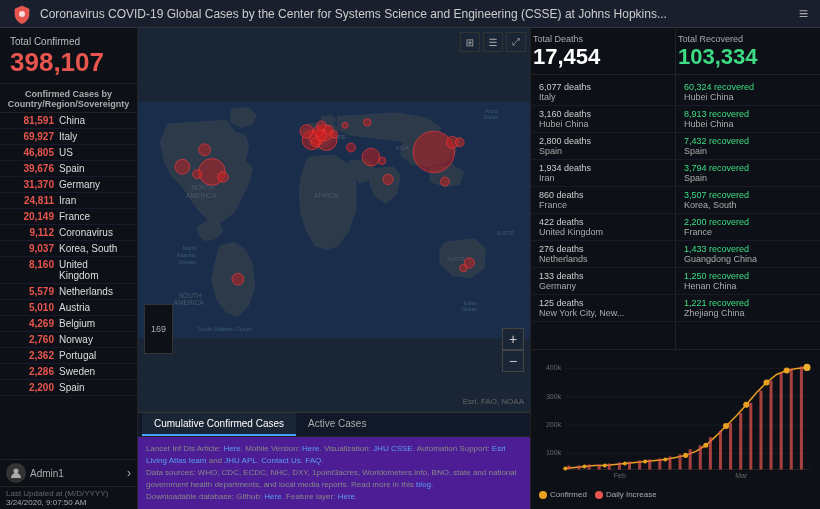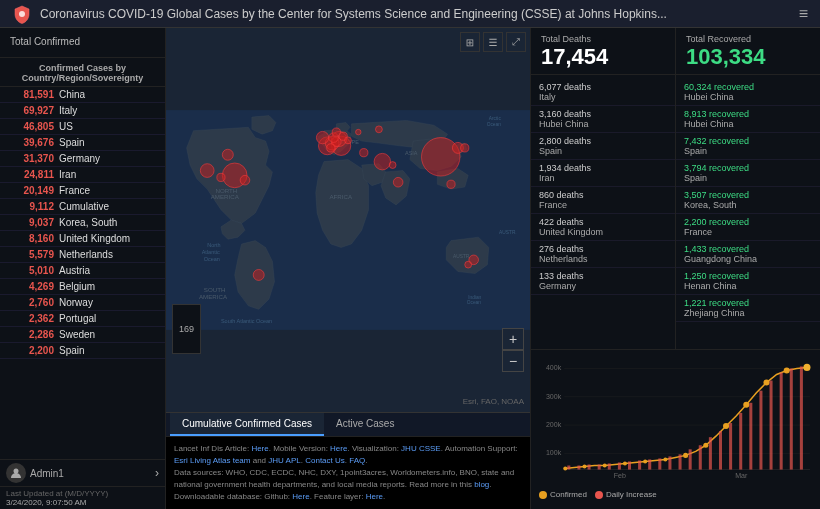--- a/index.html
+++ b/index.html
@@ -42,21 +42,21 @@
     }
 
     
     #main {
       display: flex;
       height: 481px;
     }
 
     
     #sidebar {
-      width: 166px;
+      width: 138px;
       background: #0d1117;
       border-right: 1px solid #222;
       display: flex;
       flex-direction: column;
       flex-shrink: 0;
     }
 
     #total-confirmed-box {
       background: #0d1117;
       padding: 8px 10px;
@@ -178,21 +178,21 @@
       border-left: 1px solid #222;
     }
 
     
     #top-stats {
       display: flex;
       border-bottom: 1px solid #222;
     }
     .stat-box {
       flex: 1;
-      padding: 6px 10px;
+      padding: 6px 2px;
       border-right: 1px solid #222;
     }
     .stat-box:last-child { border-right: none; }
     .stat-label {
       font-size: 9px;
       color: #aaa;
       margin-bottom: 2px;
     }
     .stat-value {
       font-size: 22px;
@@ -267,21 +267,21 @@
       color: #aaa;
     }
     .legend-dot {
       width: 8px;
       height: 8px;
       border-radius: 50%;
     }
 
     
     #map-info {
-      background: #000000;
+      background: #4c1d95;
       padding: 6px 8px;
       border-top: 1px solid #222;
       font-size: 8px;
       color: #888;
       line-height: 1.5;
     }
     #map-info a { color: #5b9cf6; text-decoration: none; }
 
     
     #map-controls-top {
@@ -376,20 +376,21 @@
   </svg>
   <span id="header-title">Coronavirus COVID-19 Global Cases by the Center for Systems Science and Engineering (CSSE) at Johns Hopkins...</span>
   <span id="header-menu">≡</span>
 </div>
 
 <div id="main">
 
   <div id="sidebar">
     <div id="total-confirmed-box">
       <div id="total-confirmed-label">Total Confirmed</div>
+      <div id="total-confirmed-value">398,107</div>
     </div>
     <div id="confirmed-by-country-label" style="white-space:pre-line;">Confirmed Cases by
 Country/Region/Sovereignty</div>
     <div id="country-list">
         <div class="country-item">
           <span class="country-count">81,591</span>
           <span class="country-name">China</span>
         </div>
         <div class="country-item">
           <span class="country-count">69,927</span>
@@ -410,21 +411,21 @@
         <div class="country-item">
           <span class="country-count">24,811</span>
           <span class="country-name">Iran</span>
         </div>
         <div class="country-item">
           <span class="country-count">20,149</span>
           <span class="country-name">France</span>
         </div>
         <div class="country-item">
           <span class="country-count">9,112</span>
-          <span class="country-name">Cumulative</span>
+          <span class="country-name">Coronavirus</span>
         </div>
         <div class="country-item">
           <span class="country-count">9,037</span>
           <span class="country-name">Korea, South</span>
         </div>
         <div class="country-item">
           <span class="country-count">8,160</span>
           <span class="country-name">United Kingdom</span>
         </div>
         <div class="country-item">
@@ -653,20 +654,24 @@
             <div class="death-count">422 deaths</div>
             <div class="death-country">United Kingdom</div>
           </div>
           <div class="death-item">
             <div class="death-count">276 deaths</div>
             <div class="death-country">Netherlands</div>
           </div>
           <div class="death-item">
             <div class="death-count">133 deaths</div>
             <div class="death-country">Germany</div>
+          </div>
+          <div class="death-item">
+            <div class="death-count">125 deaths</div>
+            <div class="death-country">New York City, New...</div>
           </div>
         </div>
       <div id="recovered-list">
           <div class="recovered-item">
             <div class="recovered-count">60,324 recovered</div>
             <div class="death-country">Hubei China</div>
           </div>
           <div class="recovered-item">
             <div class="recovered-count">8,913 recovered</div>
             <div class="death-country">Hubei China</div>

